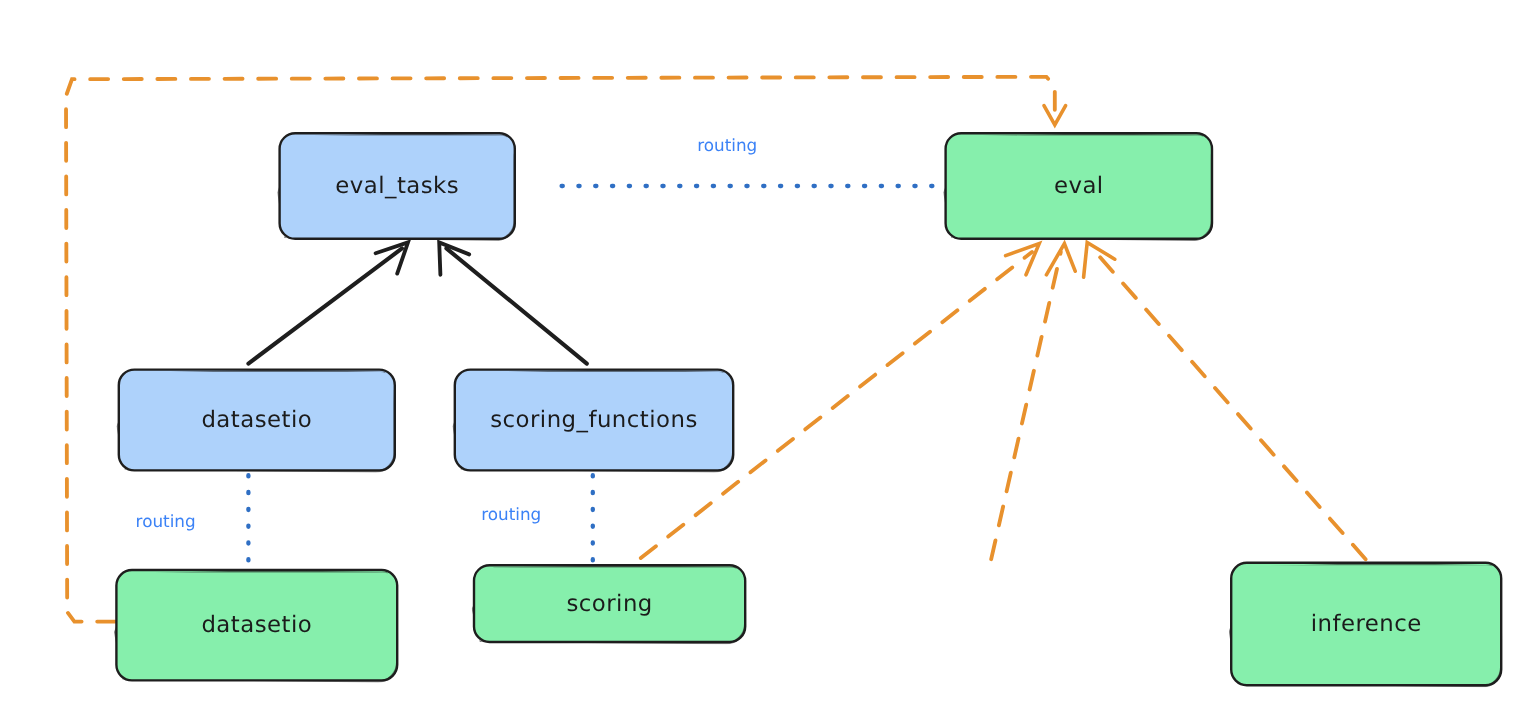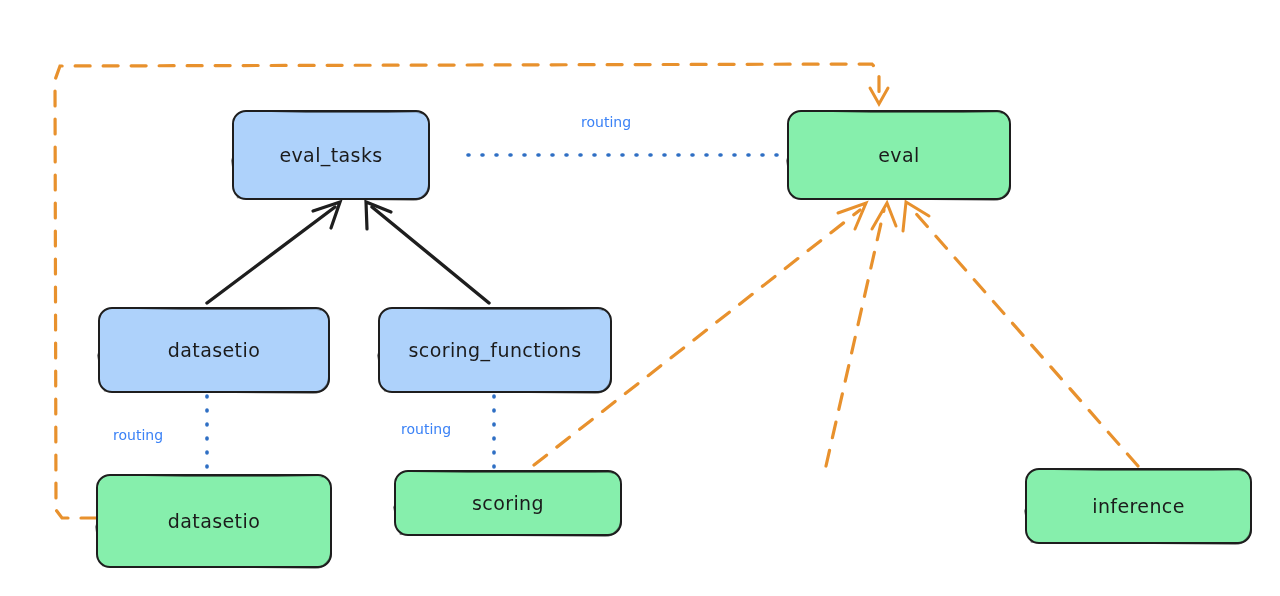--- a/index.html
+++ b/index.html
@@ -134,17 +134,17 @@
 
   <div class="node green" style="left:96px; top:474px; width:236px; height:94px;">
     <span class="node-label">datasetio</span>
   </div>
 
   <div class="node green" style="left:394px; top:470px; width:228px; height:66px;">
     <span class="node-label">scoring</span>
   </div>
 
 
-  <div class="node green" style="left:1025px; top:468px; width:227px; height:76px;">
+  <div class="node green" style="left:1025px; top:468px; width:227px; height:104px;">
     <span class="node-label">inference</span>
   </div>
 
 </div>
 
 </body></html>

